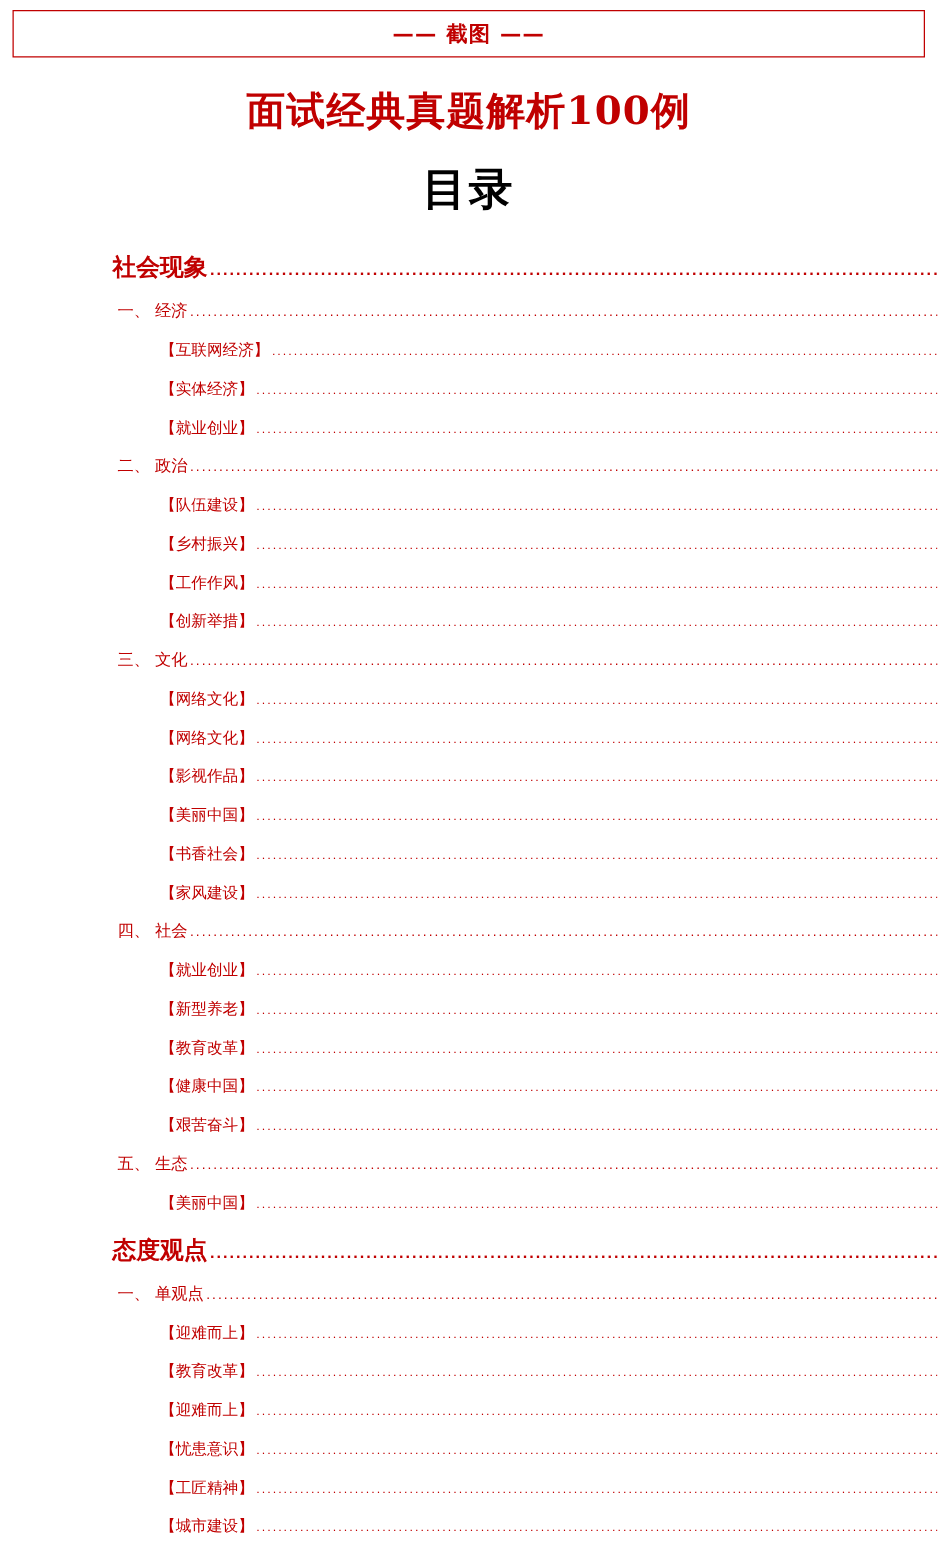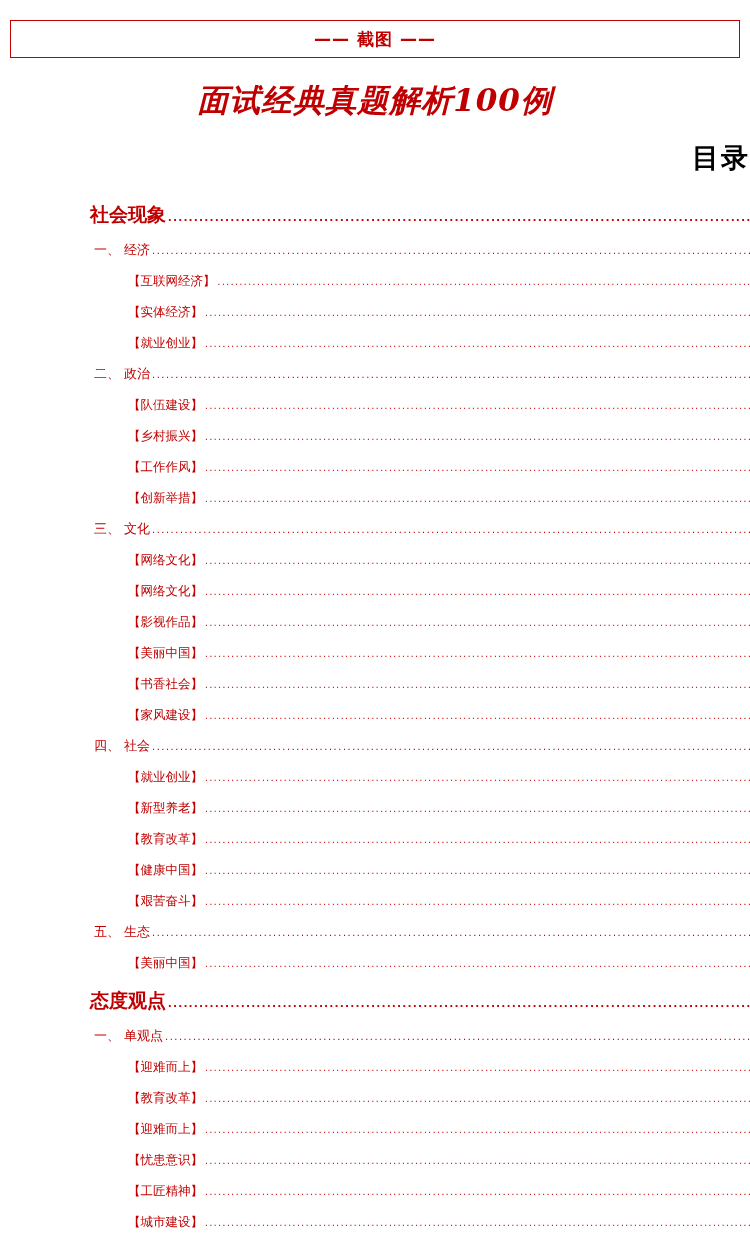--- a/index.html
+++ b/index.html
@@ -17,21 +17,21 @@
   }
   .page {
     width: 750px;
     height: 1237px;
     box-sizing: border-box;
     padding: 0;
     position: relative;
   }
   
   .banner {
-    margin: 20px 10px 0 10px;
+    margin: 8px 10px 0 10px;
     border: 1px solid #c00000;
     height: 36px;
     display: flex;
     align-items: center;
     justify-content: center;
   }
   .banner-text {
     color: #c00000;
     font-size: 17px;
     font-weight: bold;
@@ -40,27 +40,26 @@
   }
   
   .doc-title {
     margin-top: 22px;
     text-align: center;
     color: #c00000;
     font-size: 31px;
     font-weight: bold;
     font-family: "DejaVu Serif", serif;
     letter-spacing: 1px;
-    font-style: italic;
   }
   .toc-title {
     margin-top: 18px;
-    text-align: right;
+    text-align: center;
     color: #000;
-    font-size: 27px;
+    font-size: 35px;
     font-weight: bold;
     font-family: Liberation Serif, serif;
     letter-spacing: 2px;
   }
 
   .toc {
     margin: 26px 18px 0 18px;
   }
 
   

